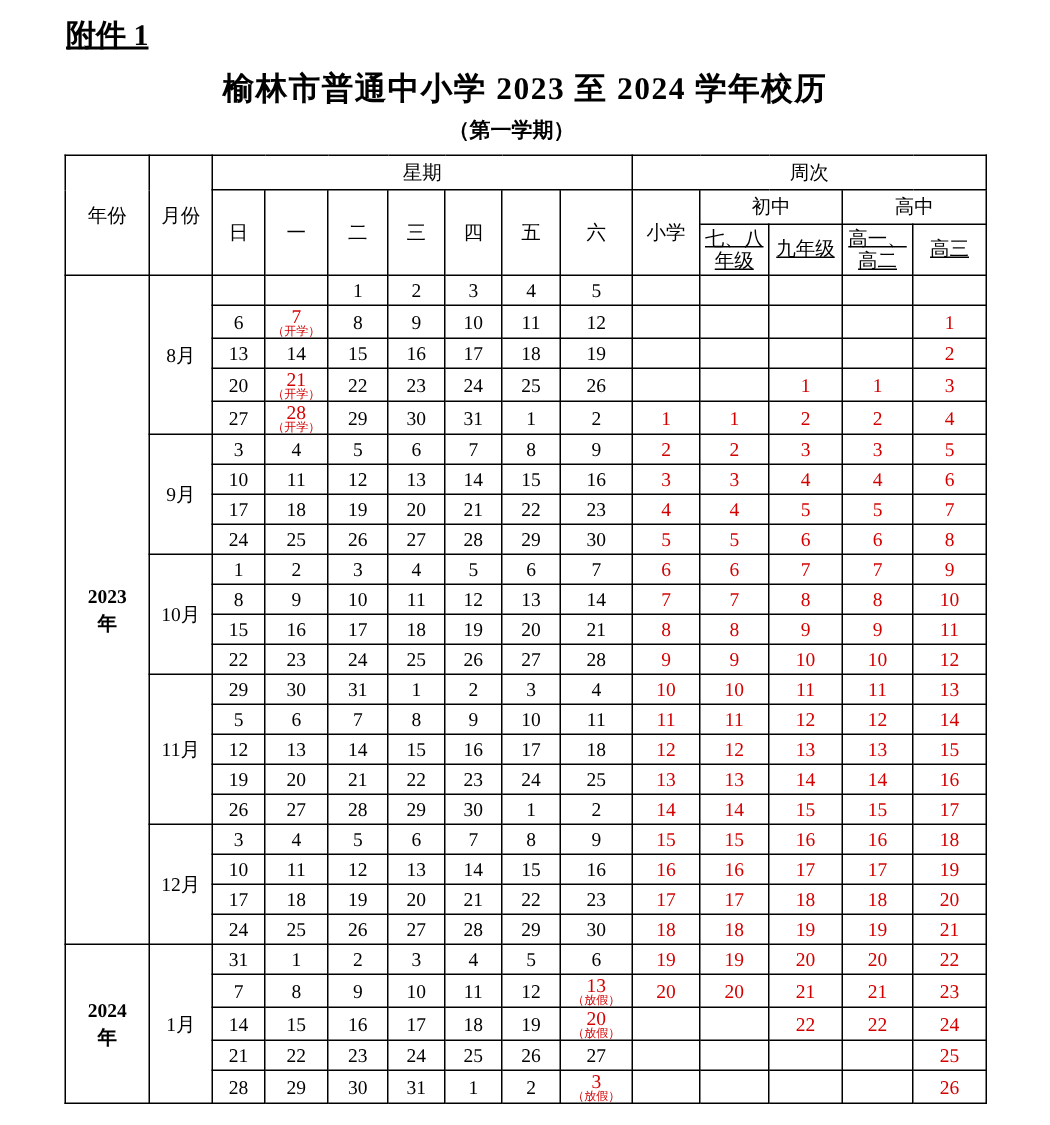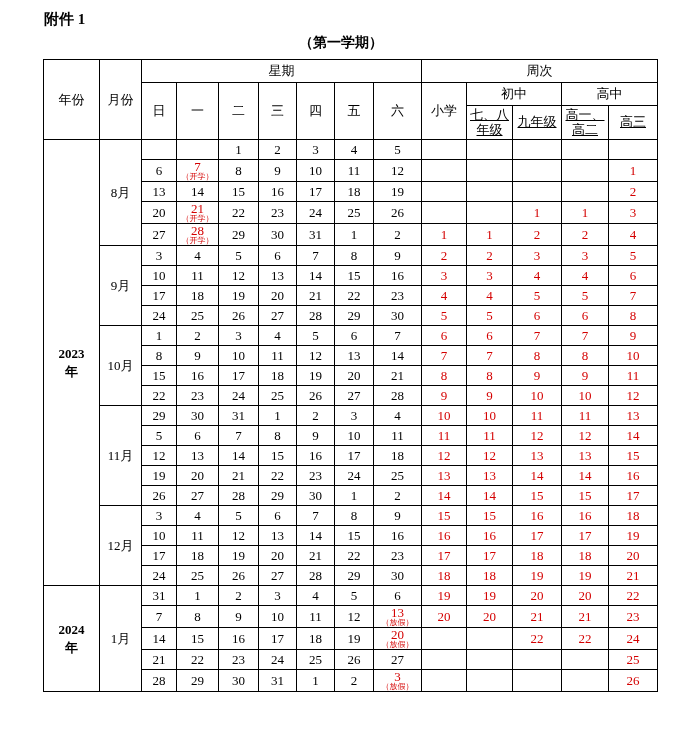--- a/index.html
+++ b/index.html
@@ -1,20 +1,20 @@
 <!DOCTYPE html>
 <html><head>
 <meta charset="utf-8">
 <style>
   html,body{margin:0;padding:0;background:#fff;}
   .page{
     width:700px;height:750px;box-sizing:border-box;overflow:hidden;
     font-family:"Liberation Serif","DejaVu Serif",serif;color:#000;background:#fff;
   }
-  .attachment{font-size:15px;font-weight:bold;padding:10px 0 0 44px;}
+  .attachment{font-size:20px;font-weight:bold;padding:10px 0 0 44px;text-decoration:underline;}
   .doc-title{text-align:center;font-size:21px;font-weight:bold;margin:8px 0 0 0;letter-spacing:1px;}
   .doc-subtitle{text-align:center;font-size:14px;font-weight:bold;margin:5px 18px 7px 0;}
   table.calendar{border-collapse:collapse;table-layout:fixed;margin:0 0 0 43px;}
   .calendar th,.calendar td{
     border:1px solid #000;font-weight:normal;font-size:13px;text-align:center;
     vertical-align:middle;padding:0;overflow:hidden;
   }
   .calendar thead tr:nth-child(1) th{height:22px;}
   .calendar thead tr:nth-child(2) th{height:22px;}
   .calendar thead tr:nth-child(3) th{height:33px;line-height:1.15;text-decoration:underline;}
@@ -23,20 +23,21 @@
   .red{color:#d40000;}
   .day-num{line-height:1.0;}
   .day-note{font-size:8px;line-height:1.0;text-align:center;}
   .week-cell{font-size:12.5px;}
 </style>
 </head>
 <body>
 
 <div class="page">
   <div class="attachment">附件 1</div>
+  <div class="doc-title">榆林市普通中小学 2023 至 2024 学年校历</div>
   <div class="doc-subtitle">（第一学期）</div>
 
   <table class="calendar">
     <colgroup>
       <col style="width:56px">
         <col style="width:42px">
       <col style="width:35px">
         <col style="width:42px">
         <col style="width:40px">
         <col style="width:38px">

